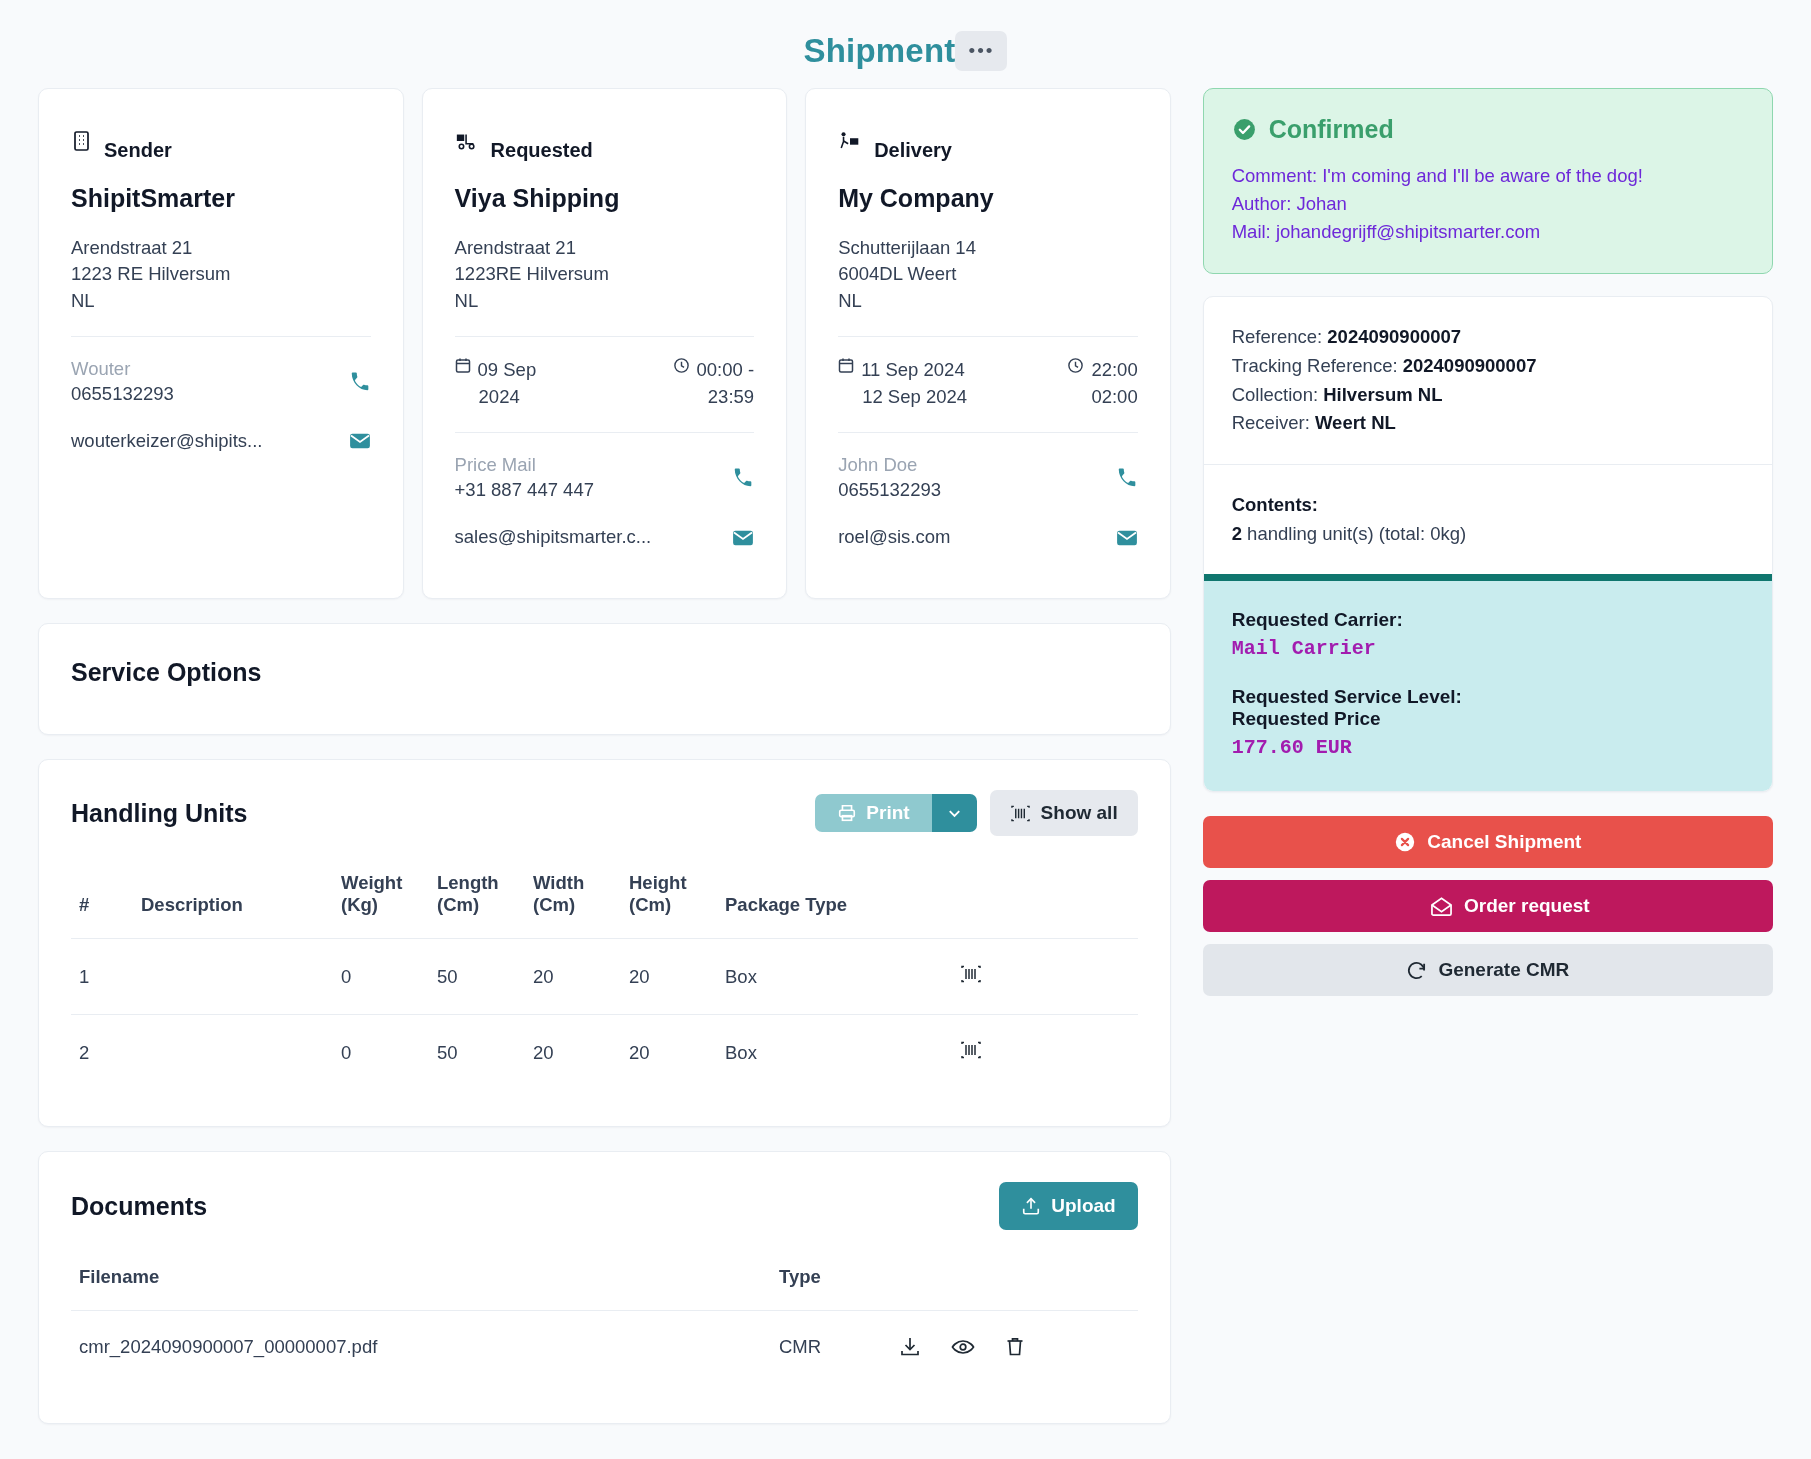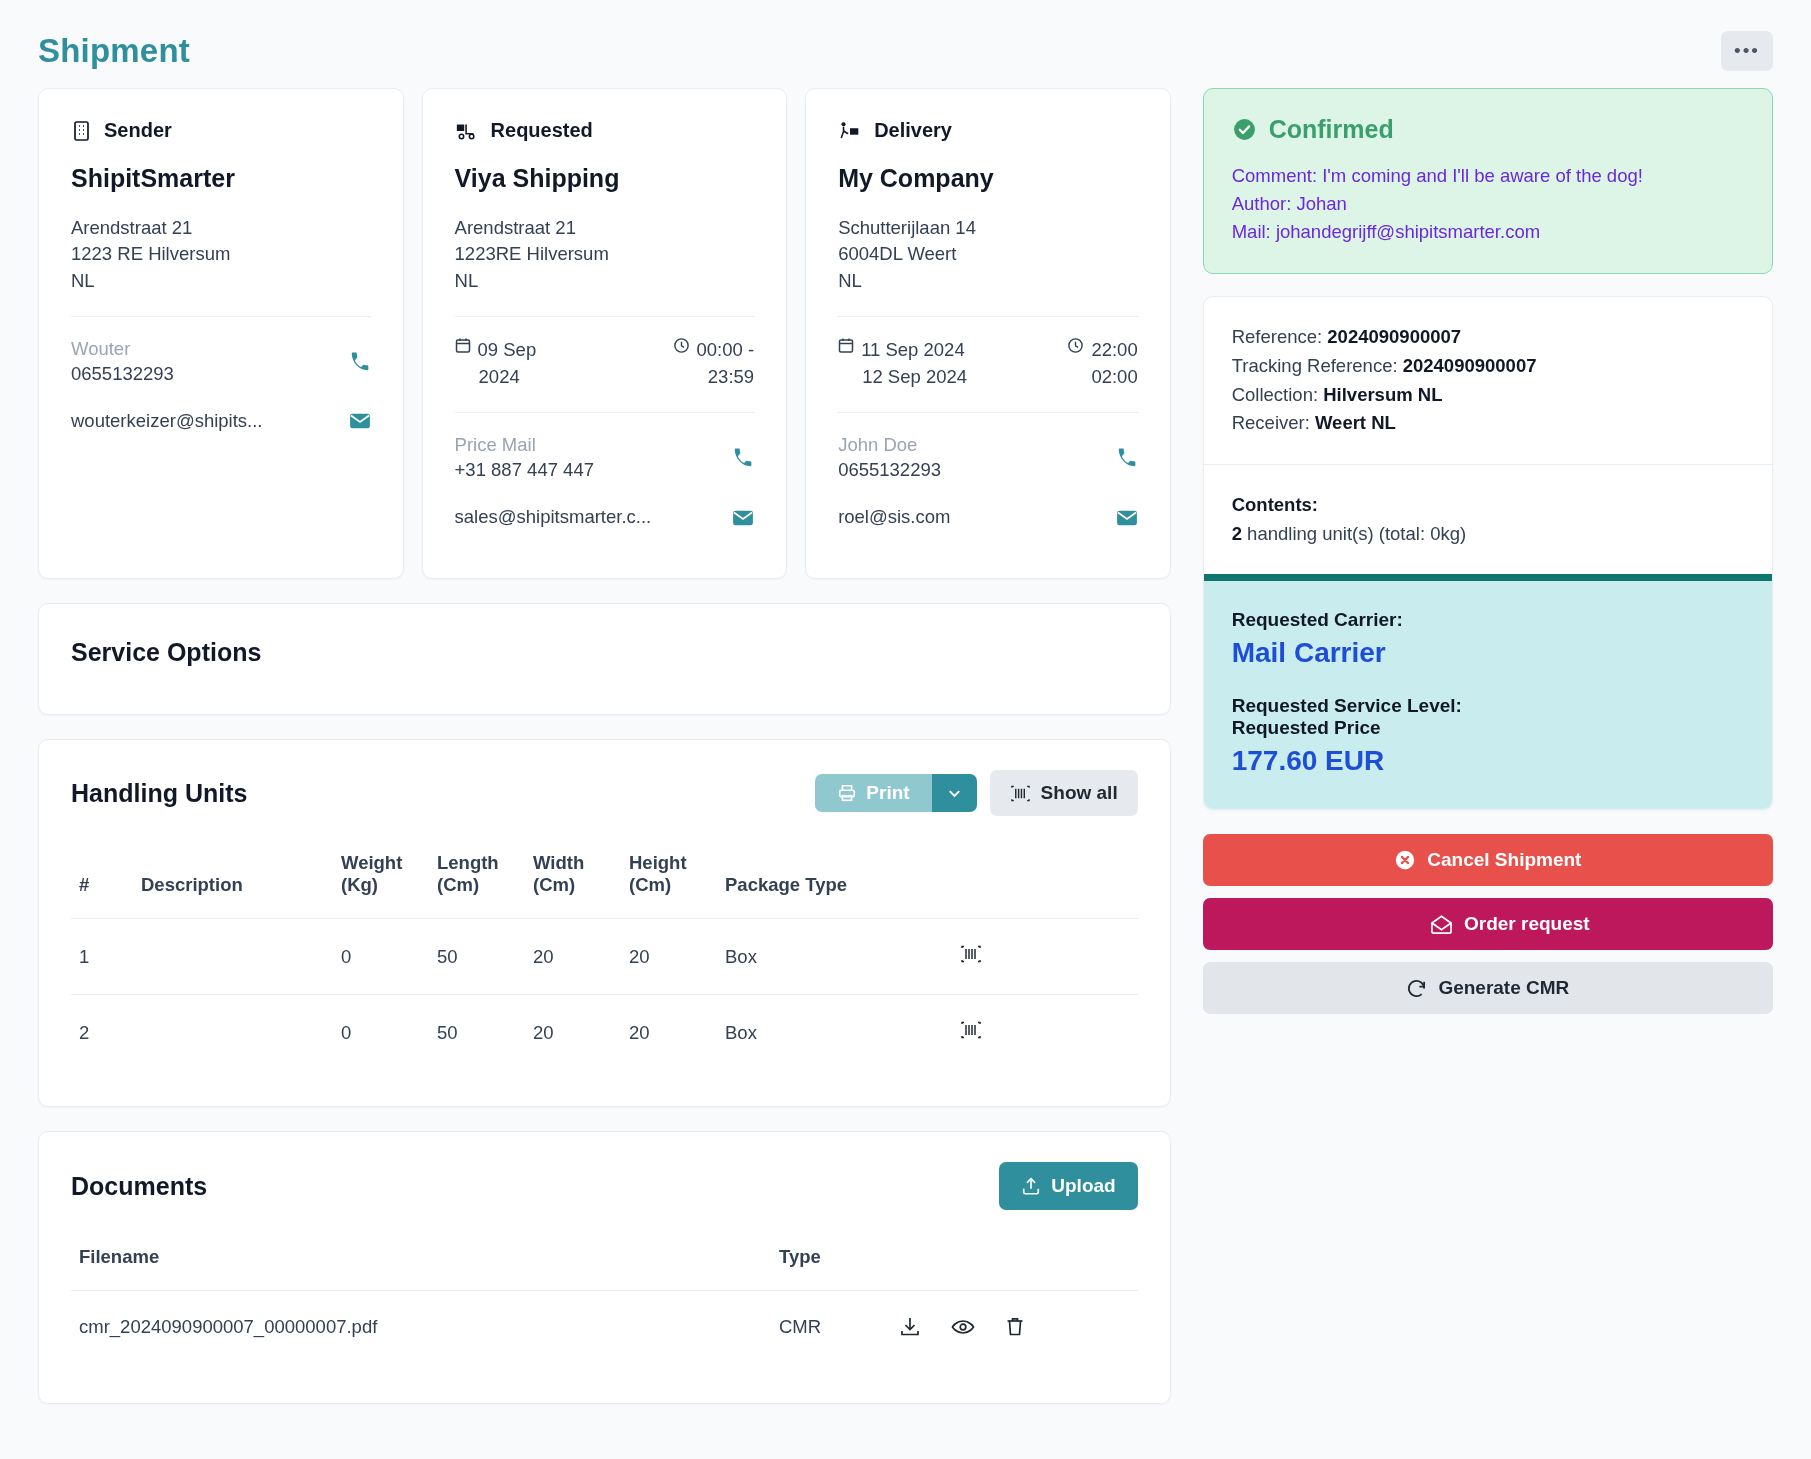--- a/index.html
+++ b/index.html
@@ -6,41 +6,41 @@
   html, body {
     width: 1811px; height: 1459px;
     background: #f8fafc;
     font-family: "Liberation Sans", sans-serif;
     color: #1f2933;
     overflow: hidden;
   }
   .page { width: 1811px; height: 1459px; position: relative; padding: 0 38px; }
 
   
-  .topbar { display: flex; align-items: center; justify-content: space-between;
+  .topbar { display: flex; align-items: center; justify-content: center;
             height: 88px; padding-top: 14px; }
   .page-title { font-size: 33px; font-weight: bold; color: #2f8f9d; letter-spacing: .2px; }
   .kebab-btn { width: 52px; height: 40px; border-radius: 7px; background: #e6e9ee;
                border: none; display: flex; align-items: center; justify-content: center;
                color: #4b5563; font-size: 19px; letter-spacing: 2px; cursor: pointer; }
 
   
   .columns { display: flex; gap: 32px; align-items: flex-start; }
   .col-left { width: 1142px; }
   .col-right { width: 575px; }
 
   
   .card { background: #ffffff; border: 1px solid #e9edf2; border-radius: 10px;
           box-shadow: 0 1px 2px rgba(16,24,40,.04); }
 
   
   .addr-row { display: flex; gap: 18px; }
   .addr-card { flex: 1; padding: 30px 32px 26px; min-height: 488px; }
   .addr-head { display: flex; align-items: center; gap: 12px; margin-bottom: 22px; }
-  .addr-head .lbl { font-size: 20px; font-weight: bold; color: #111827; }
+  .addr-head .lbl { font-size: 20px; font-weight: bold; color: #111827; margin-top: 20px; }
   .addr-name { font-size: 25px; font-weight: bold; color: #111827; margin-bottom: 22px; }
   .addr-lines { font-size: 18.5px; line-height: 1.42; color: #344054; }
   .divider { height: 1px; background: #e9edf2; margin: 22px 0 20px; }
 
   .contact-row { display: flex; align-items: center; justify-content: space-between;
                  margin-bottom: 22px; }
   .contact-text { font-size: 18.5px; line-height: 1.35; color: #344054; }
   .contact-text .muted { color: #9aa4b2; display: block; }
   .ic-btn { color: #2f8f9d; display: flex; align-items: center; cursor: pointer; flex: none; }
 
@@ -96,21 +96,21 @@
   .status-lines { font-size: 18.5px; line-height: 1.5; color: #6d28d9; }
 
   .info-card { margin-top: 22px; border-radius: 10px; overflow: hidden;
                background: #fff; border: 1px solid #e9edf2;
                box-shadow: 0 1px 2px rgba(16,24,40,.04); }
   .info-sec { padding: 26px 28px; font-size: 18.5px; line-height: 1.55; color: #344054; }
   .info-sec b { color: #111827; }
   .info-sec + .info-sec { border-top: 1px solid #e9edf2; }
   .info-hl { background: #c9ecee; border-top: 7px solid #0f766e; padding: 28px 28px 32px; }
   .hl-lbl { font-size: 19px; font-weight: bold; color: #111827; }
-  .hl-val { font-size: 28px; font-weight: bold; color: #1d4ed8; margin: 6px 0 26px; }
+  .hl-val { font-size: 20px; font-weight: bold; color: #a21caf; margin: 6px 0 26px; font-family: Liberation Mono, monospace; }
   .hl-val.last { margin-bottom: 0; }
 
   .act-stack { margin-top: 24px; display: flex; flex-direction: column; gap: 12px; }
   .act-btn { border: none; border-radius: 7px; height: 52px; font-size: 19px;
              font-weight: bold; display: flex; align-items: center; justify-content: center;
              gap: 11px; cursor: pointer; }
   .act-cancel { background: #e8514b; color: #ffffff; }
   .act-order { background: #be185d; color: #ffffff; padding-left: 44px; }
   .act-cmr { background: #e2e6eb; color: #1f2933; }
 

